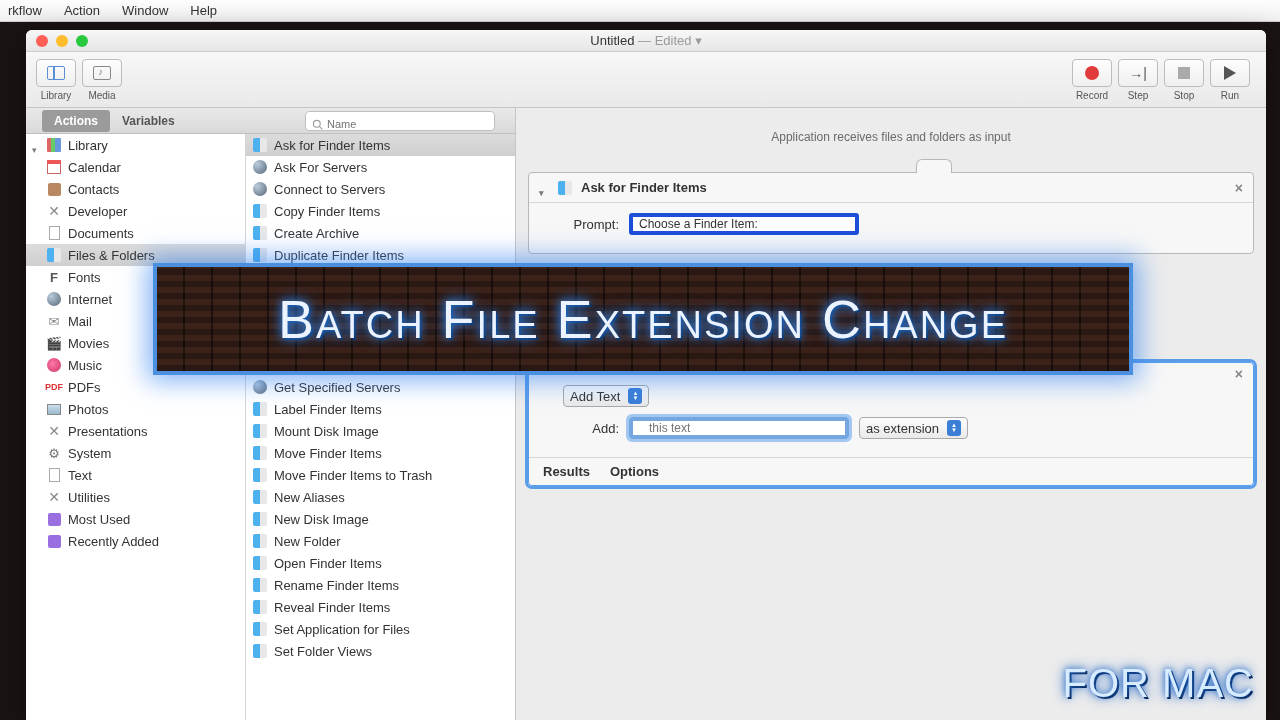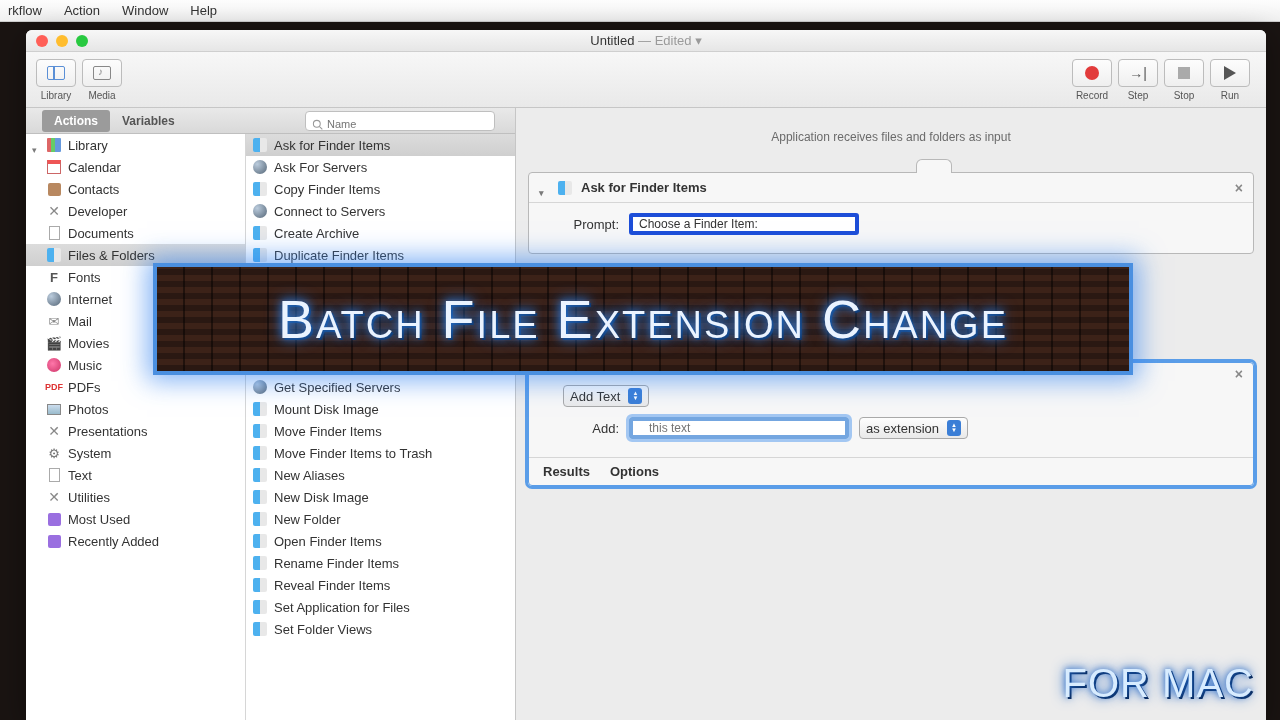--- a/index.html
+++ b/index.html
@@ -301,77 +301,83 @@
               <span>Ask for Finder Items</span>
             </div>
             <div class="row">
               <span class="ricon">
                 <span class="ic-globe"></span>
               </span>
               <span>Ask For Servers</span>
             </div>
             <div class="row">
               <span class="ricon">
+                <span class="ic-globe"></span>
+              </span>
+              <span>Connect to Servers</span>
+            </div>
+            <div class="row">
+              <span class="ricon">
                 <span class="ic-finder"></span>
               </span>
               <span>Copy Finder Items</span>
             </div>
             <div class="row">
               <span class="ricon">
+                <span class="ic-finder"></span>
+              </span>
+              <span>Create Archive</span>
+            </div>
+            <div class="row">
+              <span class="ricon">
+                <span class="ic-finder"></span>
+              </span>
+              <span>Duplicate Finder Items</span>
+            </div>
+            <div class="row">
+              <span class="ricon">
+                <span class="ic-finder"></span>
+              </span>
+              <span>Eject Disk</span>
+            </div>
+            <div class="row">
+              <span class="ricon">
+                <span class="ic-finder"></span>
+              </span>
+              <span>Filter Finder Items</span>
+            </div>
+            <div class="row">
+              <span class="ricon">
+                <span class="ic-finder"></span>
+              </span>
+              <span>Find Finder Items</span>
+            </div>
+            <div class="row">
+              <span class="ricon">
+                <span class="ic-finder"></span>
+              </span>
+              <span>Get Folder Contents</span>
+            </div>
+            <div class="row">
+              <span class="ricon">
+                <span class="ic-finder"></span>
+              </span>
+              <span>Get Selected Finder Items</span>
+            </div>
+            <div class="row">
+              <span class="ricon">
                 <span class="ic-globe"></span>
               </span>
-              <span>Connect to Servers</span>
-            </div>
-            <div class="row">
-              <span class="ricon">
-                <span class="ic-finder"></span>
-              </span>
-              <span>Create Archive</span>
-            </div>
-            <div class="row">
-              <span class="ricon">
-                <span class="ic-finder"></span>
-              </span>
-              <span>Duplicate Finder Items</span>
-            </div>
-            <div class="row">
-              <span class="ricon">
-                <span class="ic-finder"></span>
-              </span>
-              <span>Eject Disk</span>
-            </div>
-            <div class="row">
-              <span class="ricon">
-                <span class="ic-finder"></span>
-              </span>
-              <span>Filter Finder Items</span>
-            </div>
-            <div class="row">
-              <span class="ricon">
-                <span class="ic-finder"></span>
-              </span>
-              <span>Find Finder Items</span>
-            </div>
-            <div class="row">
-              <span class="ricon">
-                <span class="ic-finder"></span>
-              </span>
-              <span>Get Folder Contents</span>
-            </div>
-            <div class="row">
-              <span class="ricon">
-                <span class="ic-finder"></span>
-              </span>
-              <span>Get Selected Finder Items</span>
-            </div>
-            <div class="row">
-              <span class="ricon">
-                <span class="ic-globe"></span>
-              </span>
               <span>Get Specified Servers</span>
+            </div>
+            <div class="row">
+              <span class="ricon">
+                <span class="ic-finder"></span>
+              </span>
+              <span>Label Finder Items</span>
             </div>
             <div class="row">
               <span class="ricon">
                 <span class="ic-finder"></span>
               </span>
               <span>Mount Disk Image</span>
             </div>
             <div class="row">
               <span class="ricon">
                 <span class="ic-finder"></span>

